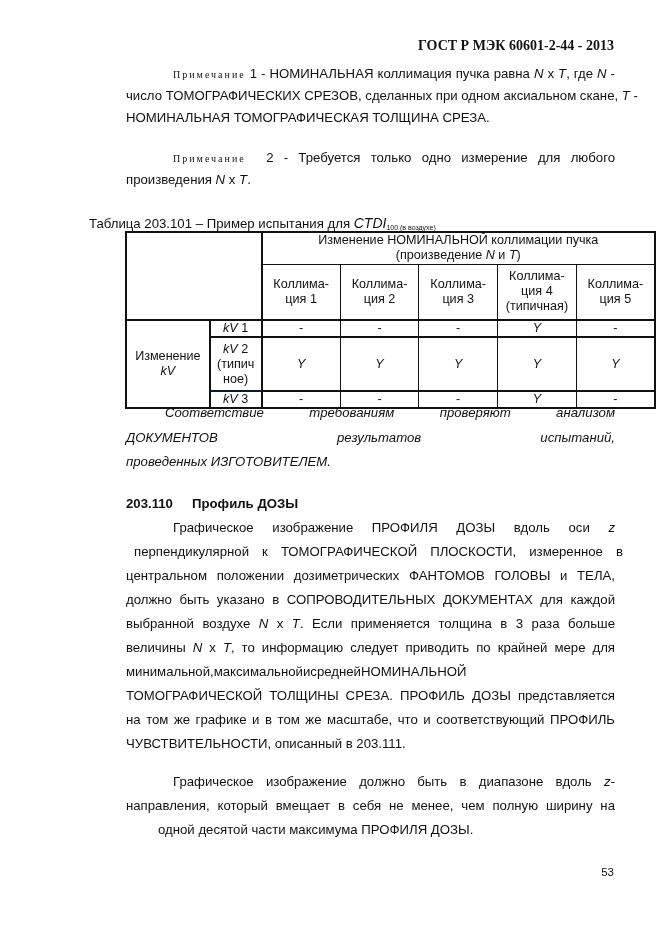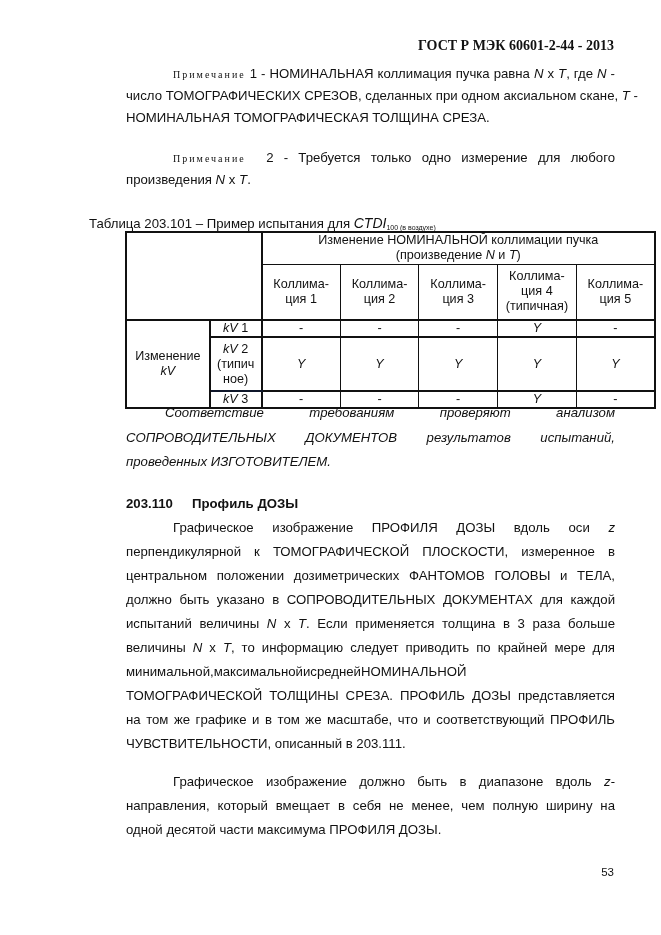--- a/index.html
+++ b/index.html
@@ -123,45 +123,44 @@
 </tbody>
   </table>
 
 <div class="line it" style="top:403px; left:165px; width:450px; display:flex; justify-content:space-between;">
   <span>Соответствие</span>
     <span>требованиям</span>
     <span>проверяют</span>
     <span>анализом</span>
 </div>
 <div class="line it" style="top:428px; display:flex; justify-content:space-between;">
-  <span>СОПРОВОДИТЕЛЬНЫХ</span>
     <span>ДОКУМЕНТОВ</span>
     <span>результатов</span>
     <span>испытаний,</span>
 </div>
 <div class="line it" style="top:452px;">проведенных ИЗГОТОВИТЕЛЕМ.</div>
 
 <div class="abs sec">
   <span class="num">203.110</span><span>Профиль ДОЗЫ</span>
 </div>
 
 <div class="line ind just" style="top:518px;"><span>Графическое изображение ПРОФИЛЯ ДОЗЫ вдоль оси </span><i>z</i></div>
-<div class="line just" style="top:542px;">перпендикулярной к ТОМОГРАФИЧЕСКОЙ ПЛОСКОСТИ, измеренное в</div>
+<div class="line just" style="top:542px;margin-left:8px;">перпендикулярной к ТОМОГРАФИЧЕСКОЙ ПЛОСКОСТИ, измеренное в</div>
 <div class="line just" style="top:566px;">центральном положении дозиметрических ФАНТОМОВ ГОЛОВЫ и ТЕЛА,</div>
 <div class="line just" style="top:590px;">должно быть указано в СОПРОВОДИТЕЛЬНЫХ ДОКУМЕНТАХ для каждой</div>
-<div class="line just" style="top:614px;"><span>испытаний величины </span><i>N</i><span> x </span><i>T</i><span>. Если применяется толщина в 3 раза больше</span></div>
+<div class="line just" style="top:614px;"><span>выбранной воздухе </span><i>N</i><span> x </span><i>T</i><span>. Если применяется толщина в 3 раза больше</span></div>
 <div class="line just" style="top:638px;"><span>величины </span><i>N</i><span> x </span><i>T</i><span>, то информацию следует приводить по крайней мере для</span></div>
 <div class="line" style="top:662px; display:flex; justify-content:flex-start;">
   <span>минимальной,</span>
     <span>максимальной</span>
     <span>и</span>
     <span>средней</span>
     <span>НОМИНАЛЬНОЙ</span>
 </div>
 <div class="line just" style="top:686px;">ТОМОГРАФИЧЕСКОЙ ТОЛЩИНЫ СРЕЗА. ПРОФИЛЬ ДОЗЫ представляется</div>
 <div class="line just" style="top:710px;">на том же графике и в том же масштабе, что и соответствующий ПРОФИЛЬ</div>
 <div class="line" style="top:734px;">ЧУВСТВИТЕЛЬНОСТИ, описанный в 203.111.</div>
 
 <div class="line ind just" style="top:772px;"><span>Графическое изображение должно быть в диапазоне вдоль </span><i>z-</i></div>
 <div class="line just" style="top:796px;">направления, который вмещает в себя не менее, чем полную ширину на</div>
-<div class="line" style="top:820px;">одной десятой части максимума ПРОФИЛЯ ДОЗЫ.</div>
+<div class="line" style="top:820px;margin-left:32px;">одной десятой части максимума ПРОФИЛЯ ДОЗЫ.</div>
 
 <div class="abs pg">53</div>
 
 </body></html>

